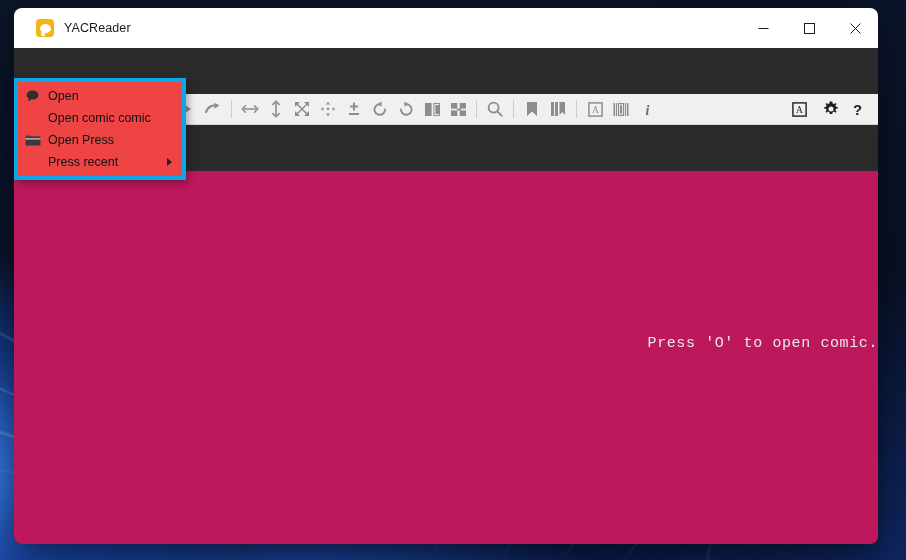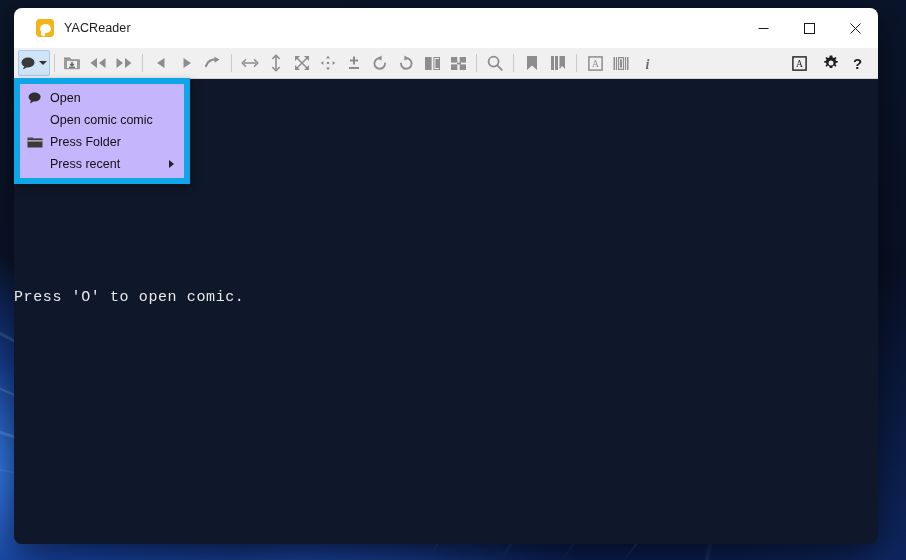--- a/index.html
+++ b/index.html
@@ -48,20 +48,21 @@
     left: 14px;
     top: 8px;
     width: 864px;
     height: 536px;
     border-radius: 8px;
     box-shadow: 0 10px 34px rgba(0,0,0,0.55);
     overflow: hidden;
     display: flex;
     flex-direction: column;
     background: #2a2a2a;
+    gap: 46px;
   }
 
   
   #titlebar {
     height: 40px;
     flex: 0 0 40px;
     background: #ffffff;
     display: flex;
     align-items: center;
     position: relative;
@@ -158,43 +159,43 @@
     width: 0; height: 0;
     border-left: 4px solid transparent;
     border-right: 4px solid transparent;
     border-top: 4px solid #333;
     margin-left: 3px;
   }
 
   
   #content {
     flex: 1 1 auto;
-    background: #0f172a;
+    background: #be185d;
     position: relative;
     display: flex;
     align-items: center;
-    justify-content: flex-start;
+    justify-content: flex-end;
   }
   #hint-text {
     color: #e8e8e8;
     font-family: "Liberation Mono", "DejaVu Sans Mono", monospace;
     font-size: 15px;
     letter-spacing: 0.6px;
     margin-top: -28px;
     white-space: pre;
   }
 
   
   #menu {
     position: absolute;
     left: 14px;
     top: 78px;
     width: 164px;
-    background: #c4b5fd;
-    border: 6px solid #0ea5e9;
+    background: #ef4444;
+    border: 4px solid #0ea5e9;
     box-shadow: 2px 3px 8px rgba(0,0,0,0.35);
     padding: 3px 0;
     z-index: 40;
   }
   .menu-item {
     height: 22px;
     display: flex;
     align-items: center;
     font-size: 12.5px;
     color: #111111;
@@ -500,21 +501,21 @@
   </div>
 
   <div class="menu-item">
     <span class="mi-icon">
       <svg width="16" height="13" viewBox="0 0 16 13">
         <path d="M0.5 1.5 h5.5 l1.3 1.6 H15.5 V2.8 H0.5 Z" fill="#4a4a4a"></path>
         <rect x="0.5" y="2.6" width="15" height="9" rx="0.6" fill="#3a3a3a"></rect>
         <rect x="0.5" y="4.4" width="15" height="1" fill="#efefef"></rect>
       </svg>
     </span>
-    <span class="mi-label">Press Folder</span>
+    <span class="mi-label">Open Press</span>
   </div>
 
   <div class="menu-item">
     <span class="mi-icon"></span>
     <span class="mi-label">Press recent</span>
     <span class="mi-arrow"></span>
   </div>
 
 </div>
 

